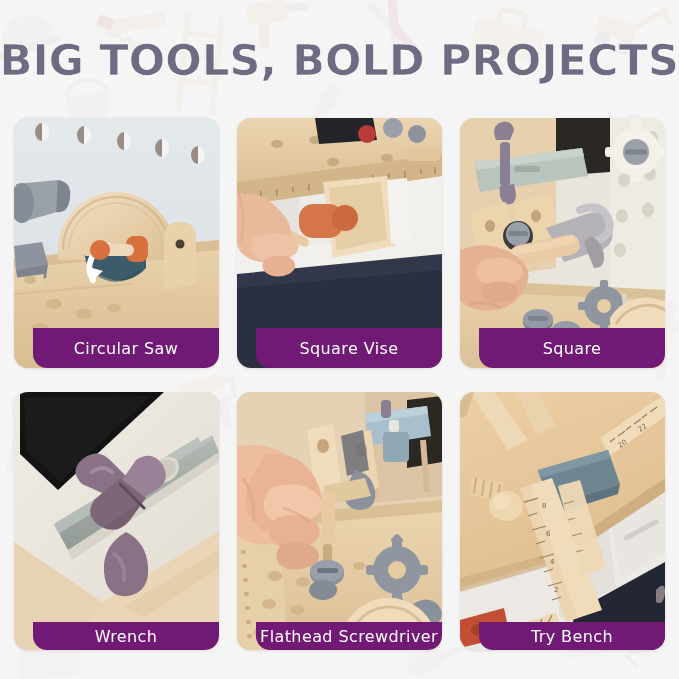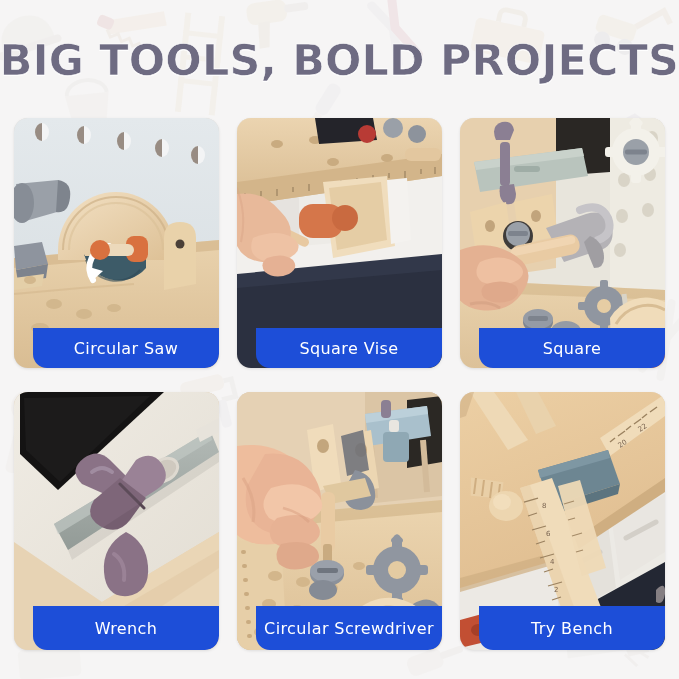--- a/index.html
+++ b/index.html
@@ -80,33 +80,33 @@
     overflow: hidden;
   }
   .photo svg { display: block; width: 100%; height: 100%; }
 
   .label {
     position: absolute;
     left: 0;
     right: 0;
     bottom: 0;
     height: 40px;
-    background: #1d4ed8;
+    background: #701a75;
     color: #ffffff;
     display: flex;
     align-items: center;
     justify-content: center;
     font-family: "DejaVu Sans", sans-serif;
     font-size: 16px;
     letter-spacing: 0.4px;
     border-bottom-left-radius: 14px;
     border-bottom-right-radius: 14px;
     margin-left: 19px;
   }
-  .card.row2 .label { height: 44px; font-size: 16px; }
+  .card.row2 .label { height: 28px; font-size: 16px; }
   .label.small { font-size: 14.5px; }
 </style>
 </head>
 <body>
 
 <div class="page">
 
   <div class="bg-pattern">
 
     <span class="wm" style="left:-10px; top:2px; transform:rotate(-18deg);">
@@ -636,21 +636,21 @@
             </g>
             <circle r="9" fill="#e4cba2"></circle>
           </g>
 
           <path d="M176 212 q16 -10 26 2 q8 12 -6 20 q-16 8 -24 -4 q-6 -10 4 -18 Z" fill="#8b919b"></path>
 
           <path d="M104 258 a48 48 0 0 1 96 -8 L200 258 Z" fill="#f0dcbb"></path>
           <path d="M112 258 a40 40 0 0 1 80 -6" fill="none" stroke="#d9bf96" stroke-width="3"></path>
         </svg>
       </div>
-      <div class="label small">Circular Screwdriver</div>
+      <div class="label small">Flathead Screwdriver</div>
     </div>
 
     <div class="card row2">
       <div class="photo">
         <svg viewBox="0 0 205 258" preserveAspectRatio="xMidYMid slice">
           <defs>
             <linearGradient id="c6bench" x1="0" y1="0" x2="0.4" y2="1">
               <stop offset="0" stop-color="#eccfa4"></stop>
                 <stop offset="1" stop-color="#e0be91"></stop>
             </linearGradient>

